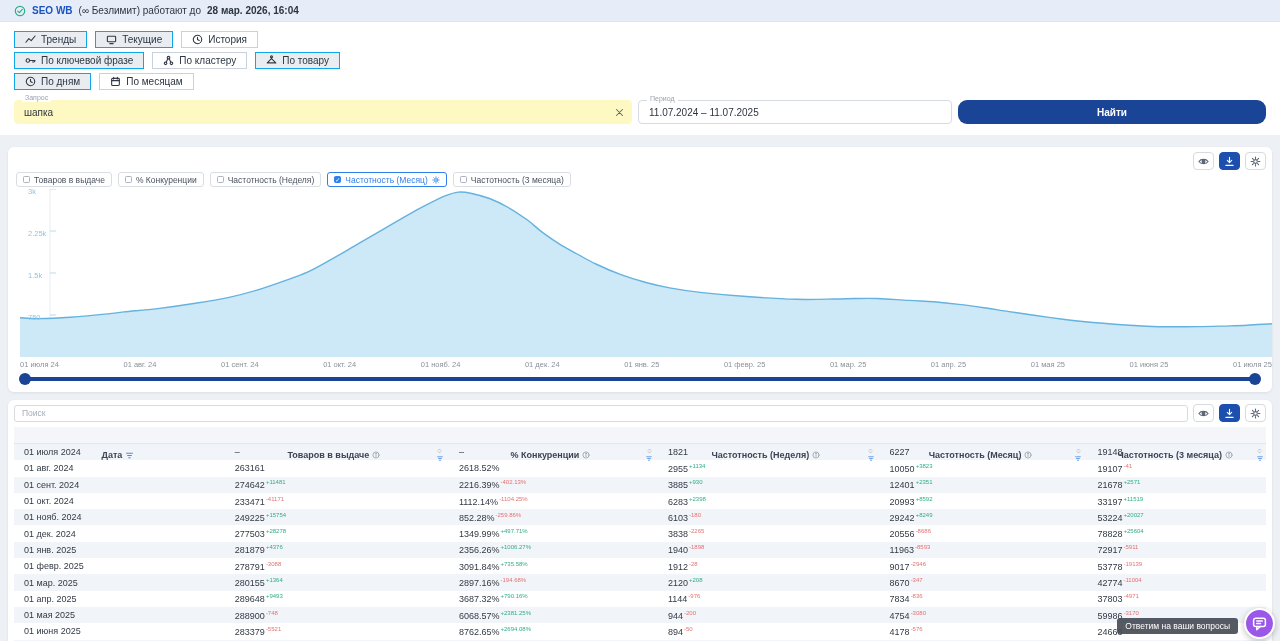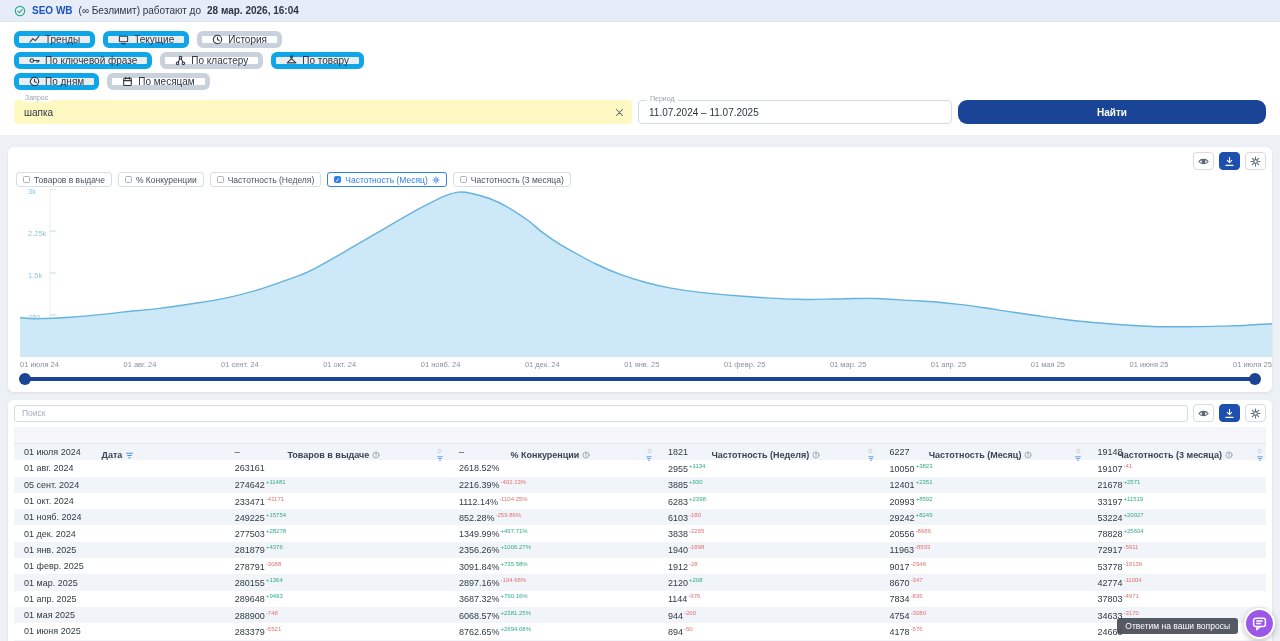--- a/index.html
+++ b/index.html
@@ -9,21 +9,21 @@
 
   
   .topbar { height:22px; background:#e7edf8; border-bottom:1px solid #dde5f1; display:flex; align-items:center; padding-left:14px; gap:6px; font-size:10px; color:#2c3642; }
   .check-icon { width:12px; height:12px; color:#2fae89; display:inline-flex; }
   .brand { color:#1a53c0; font-weight:bold; }
   .topbar-date { font-weight:bold; }
 
   
   .controls { background:#fff; padding:5px 14px 11px; }
   .btn-row { display:flex; gap:8px; margin-top:4px; }
-  .chip-btn { display:inline-flex; align-items:center; gap:5px; height:17px; padding:0 10px; font-size:10px; color:#2c3642; background:#e9edf2; border:5px solid #0ea5e9; border-radius:6px; cursor:pointer; white-space:nowrap; font-family:inherit; }
+  .chip-btn { display:inline-flex; align-items:center; gap:5px; height:17px; padding:0 10px; font-size:10px; color:#2c3642; background:#e9edf2; border:1px solid #0ea5e9; border-radius:0; cursor:pointer; white-space:nowrap; font-family:inherit; }
   .chip-btn.active { background:#fff; border-color:#c9d2dc; }
   .chip-btn .icon { display:inline-flex; width:11px; height:11px; color:#333a45; }
   .chip-btn .icon svg { width:11px; height:11px; }
 
   .query-row { display:flex; gap:6px; margin-top:10px; align-items:center; padding-right:0; }
   .field { position:relative; height:24px; border-radius:4px; }
   .field-label { position:absolute; top:-6px; left:8px; font-size:7px; color:#9aa3af; background:#fff; padding:0 3px; border-radius:2px; line-height:8px; }
   .search-field { flex:1; background:#fef9c3; display:flex; align-items:center; }
   .search-field input { background:transparent; border:none; outline:none; font-size:10px; padding:0 10px; flex:1; color:#2c3642; font-family:inherit; }
   .clear-btn { border:none; background:none; width:26px; height:100%; color:#5b6573; display:flex; align-items:center; justify-content:center; cursor:pointer; }
@@ -458,21 +458,21 @@
         </div>
         <div class="trow">
           <div class="td date" style="width: 16.6%;">01 авг. 2024</div>
           <div class="td" style="width: 17.9%;"><span>263161</span></div>
           <div class="td" style="width: 16.7%;"><span>2618.52%</span></div>
           <div class="td" style="width: 17.7%;"><span>2955</span><sup class="up">+1134</sup></div>
           <div class="td" style="width: 16.6%;"><span>10050</span><sup class="up">+3823</sup></div>
           <div class="td" style="width: 14.5%;"><span>19107</span><sup class="down">-41</sup></div>
         </div>
         <div class="trow striped">
-          <div class="td date" style="width: 16.6%;">05 сент. 2024</div>
+          <div class="td date" style="width: 16.6%;">01 сент. 2024</div>
           <div class="td" style="width: 17.9%;"><span>274642</span><sup class="up">+11481</sup></div>
           <div class="td" style="width: 16.7%;"><span>2216.39%</span><sup class="down">-402.13%</sup></div>
           <div class="td" style="width: 17.7%;"><span>3885</span><sup class="up">+930</sup></div>
           <div class="td" style="width: 16.6%;"><span>12401</span><sup class="up">+2351</sup></div>
           <div class="td" style="width: 14.5%;"><span>21678</span><sup class="up">+2571</sup></div>
         </div>
         <div class="trow">
           <div class="td date" style="width: 16.6%;">01 окт. 2024</div>
           <div class="td" style="width: 17.9%;"><span>233471</span><sup class="down">-41171</sup></div>
           <div class="td" style="width: 16.7%;"><span>1112.14%</span><sup class="down">-1104.25%</sup></div>
@@ -527,21 +527,21 @@
           <div class="td" style="width: 17.7%;"><span>1144</span><sup class="down">-976</sup></div>
           <div class="td" style="width: 16.6%;"><span>7834</span><sup class="down">-836</sup></div>
           <div class="td" style="width: 14.5%;"><span>37803</span><sup class="down">-4971</sup></div>
         </div>
         <div class="trow striped">
           <div class="td date" style="width: 16.6%;">01 мая 2025</div>
           <div class="td" style="width: 17.9%;"><span>288900</span><sup class="down">-748</sup></div>
           <div class="td" style="width: 16.7%;"><span>6068.57%</span><sup class="up">+2381.25%</sup></div>
           <div class="td" style="width: 17.7%;"><span>944</span><sup class="down">-200</sup></div>
           <div class="td" style="width: 16.6%;"><span>4754</span><sup class="down">-3080</sup></div>
-          <div class="td" style="width: 14.5%;"><span>34633</span><sup class="down">-3170</sup></div>
+          <div class="td" style="width: 14.5%;"><span>59986</span><sup class="down">-3170</sup></div>
         </div>
         <div class="trow">
           <div class="td date" style="width: 16.6%;">01 июня 2025</div>
           <div class="td" style="width: 17.9%;"><span>283379</span><sup class="down">-5521</sup></div>
           <div class="td" style="width: 16.7%;"><span>8762.65%</span><sup class="up">+2694.08%</sup></div>
           <div class="td" style="width: 17.7%;"><span>894</span><sup class="down">-50</sup></div>
           <div class="td" style="width: 16.6%;"><span>4178</span><sup class="down">-576</sup></div>
           <div class="td" style="width: 14.5%;"><span>24668</span><sup class="down">-9965</sup></div>
         </div>
         <div class="trow striped"></div>

